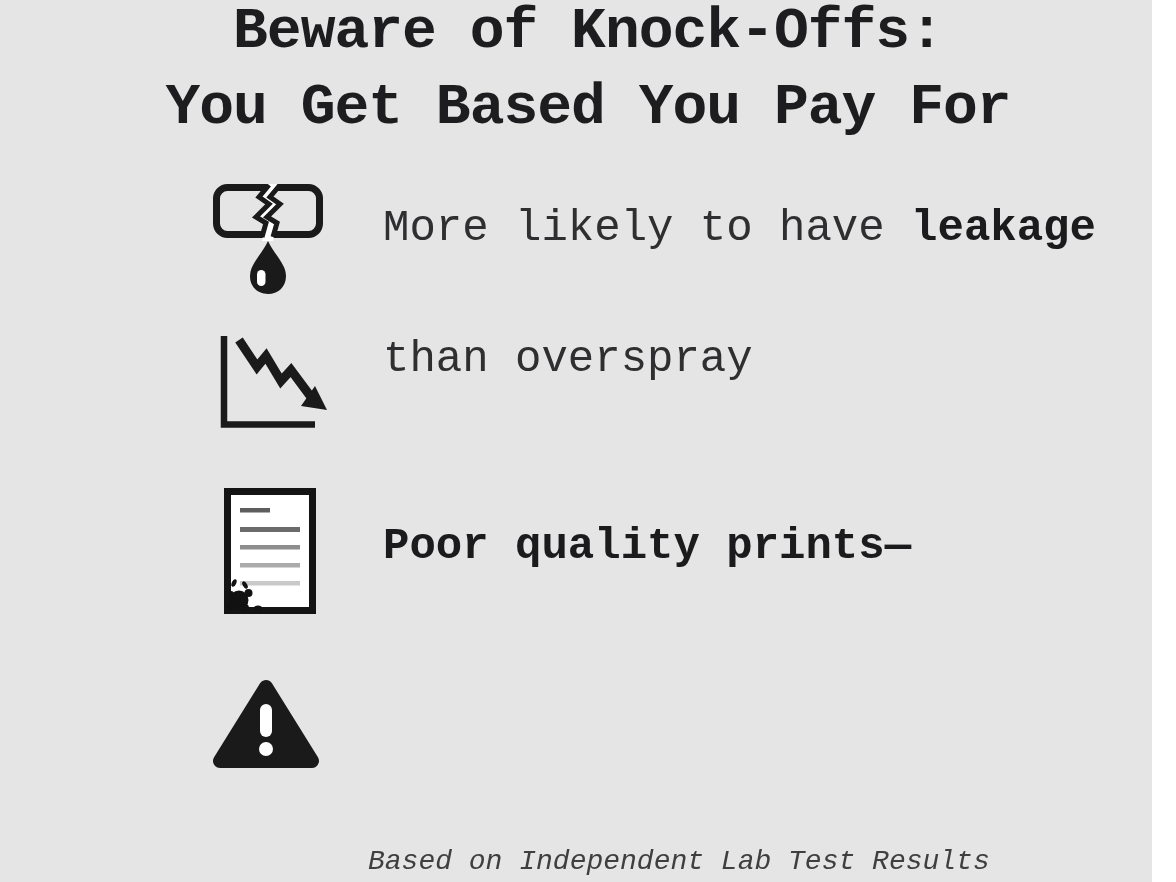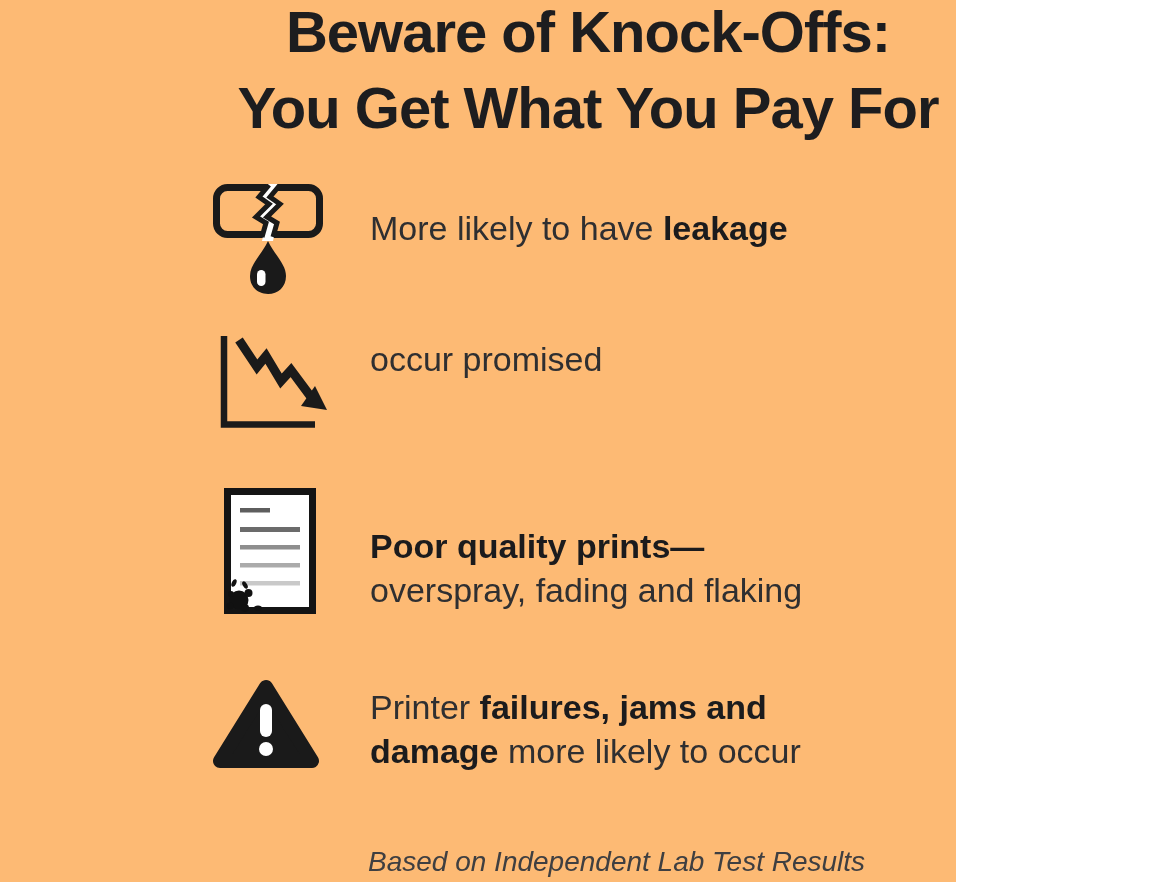--- a/index.html
+++ b/index.html
@@ -1,41 +1,41 @@
 <!DOCTYPE html>
 <html><head>
 <meta charset="utf-8">
 <style>
   html, body { margin: 0; padding: 0; background: #ffffff; }
   .canvas {
     position: relative;
-    width: 956px;
+    width: 1152px;
     height: 882px;
-    background: #fdba74;
+    background: #e5e5e5;
     overflow: hidden;
-    font-family: Liberation Sans, sans-serif;
+    font-family: Liberation Mono, monospace;
     color: #2f2f31;
   }
   .title {
     position: absolute;
     top: -6px;
     left: 0;
     width: 1176px;
     text-align: center;
     font-size: 58px;
     line-height: 76px;
     font-weight: 700;
     letter-spacing: -1px;
     color: #1d1d1f;
   }
   .icon-box { position: absolute; }
   .item-text {
     position: absolute;
-    left: 370px;
-    font-size: 34px;
+    left: 383px;
+    font-size: 44px;
     line-height: 44px;
     font-weight: 400;
     color: #2f2f31;
     white-space: nowrap;
   }
   .item-text .b { font-weight: 700; color: #1b1b1d; }
   .footer {
     position: absolute;
     left: 368px;
     top: 846px;
@@ -47,21 +47,21 @@
   }
   svg { display: block; }
 </style>
 </head>
 <body>
 
 <div class="canvas">
 
   <div class="title">
     <div>Beware of Knock-Offs:</div>
-    <div>You Get What You Pay For</div>
+    <div>You Get Based You Pay For</div>
   </div>
 
   <div class="icon-box" style="left:213px; top:184px;">
     <svg width="110" height="110" viewBox="0 0 110 110">
       <rect x="3.5" y="3.5" width="103" height="47" rx="11" fill="none" stroke="#1a1a1a" stroke-width="7"></rect>
       <polygon points="56,-3 46,13 56,20 43,33 53,39 49,57 60,57 64,39 54,33 67,20 57,13 67,-3" fill="#ffffff"></polygon>
       <polyline points="56,1 46,13 56,20 43,33 53,39 49,53" fill="none" stroke="#1a1a1a" stroke-width="5"></polyline>
       <polyline points="67,1 57,13 67,20 54,33 64,39 60,53" fill="none" stroke="#1a1a1a" stroke-width="5"></polyline>
       <path d="M55,57 C49,70 37,80 37,92 C37,103 45,110 55,110 C65,110 73,103 73,92 C73,80 61,70 55,57 Z" fill="#1a1a1a"></path>
       <rect x="44" y="86" width="8.5" height="16" rx="4.25" fill="#ffffff"></rect>
@@ -72,21 +72,21 @@
   </div>
 
   <div class="icon-box" style="left:215px; top:333px;">
     <svg width="115" height="98" viewBox="0 0 115 98">
       <path d="M9,3 L9,91.5 L100,91.5" fill="none" stroke="#1a1a1a" stroke-width="6.5"></path>
       <polyline points="24,7 42,34 51,23 66,48 76,37 96,64" fill="none" stroke="#1a1a1a" stroke-width="9"></polyline>
       <polygon points="112,77 86,73 100,53" fill="#1a1a1a"></polygon>
     </svg>
   </div>
   <div class="item-text" style="top:337px;">
-    <div><span>occur promised</span></div>
+    <div><span>than overspray</span></div>
   </div>
 
   <div class="icon-box" style="left:224px; top:488px;">
     <svg width="92" height="126" viewBox="0 0 92 126">
       <rect x="3.5" y="3.5" width="85" height="119" fill="#ffffff" stroke="#141414" stroke-width="7"></rect>
       <rect x="16" y="20" width="30" height="4.5" fill="#5e5e5e"></rect>
       <rect x="16" y="39" width="60" height="5" fill="#6b6b6b"></rect>
       <rect x="16" y="57" width="60" height="4.5" fill="#8e8e8e"></rect>
       <rect x="16" y="75" width="60" height="4.5" fill="#ababab"></rect>
       <rect x="16" y="93" width="60" height="4.5" fill="#c9c9c9"></rect>
@@ -95,30 +95,25 @@
       <circle cx="7" cy="106" r="3" fill="#111111"></circle>
       <circle cx="21" cy="120" r="4" fill="#111111"></circle>
       <circle cx="6" cy="118" r="3.5" fill="#111111"></circle>
       <ellipse cx="10" cy="95" rx="2.2" ry="4" transform="rotate(25 10 95)" fill="#111111"></ellipse>
       <ellipse cx="21" cy="97" rx="2.2" ry="4" transform="rotate(-30 21 97)" fill="#111111"></ellipse>
       <ellipse cx="34" cy="120" rx="4" ry="2.5" fill="#111111"></ellipse>
     </svg>
   </div>
   <div class="item-text" style="top:512px;margin-top:12px;">
     <div><span class="b">Poor quality prints—</span></div>
-    <div><span>overspray, fading and flaking</span></div>
   </div>
 
   <div class="icon-box" style="left:210px; top:674px;">
     <svg width="112" height="96" viewBox="0 0 112 96">
       <path d="M56,13 L102,87 L10,87 Z" fill="#1a1a1a" stroke="#1a1a1a" stroke-width="14" stroke-linejoin="round"></path>
       <rect x="50" y="30" width="12" height="33" rx="6" fill="#ffffff"></rect>
       <circle cx="56" cy="75" r="7" fill="#ffffff"></circle>
     </svg>
   </div>
-  <div class="item-text" style="top:685px;">
-    <div><span>Printer </span><span class="b">failures, jams and</span></div>
-    <div><span class="b">damage</span><span> more likely to occur</span></div>
-  </div>
 
   <div class="footer">Based on Independent Lab Test Results</div>
 
 </div>
 
 </body></html>

